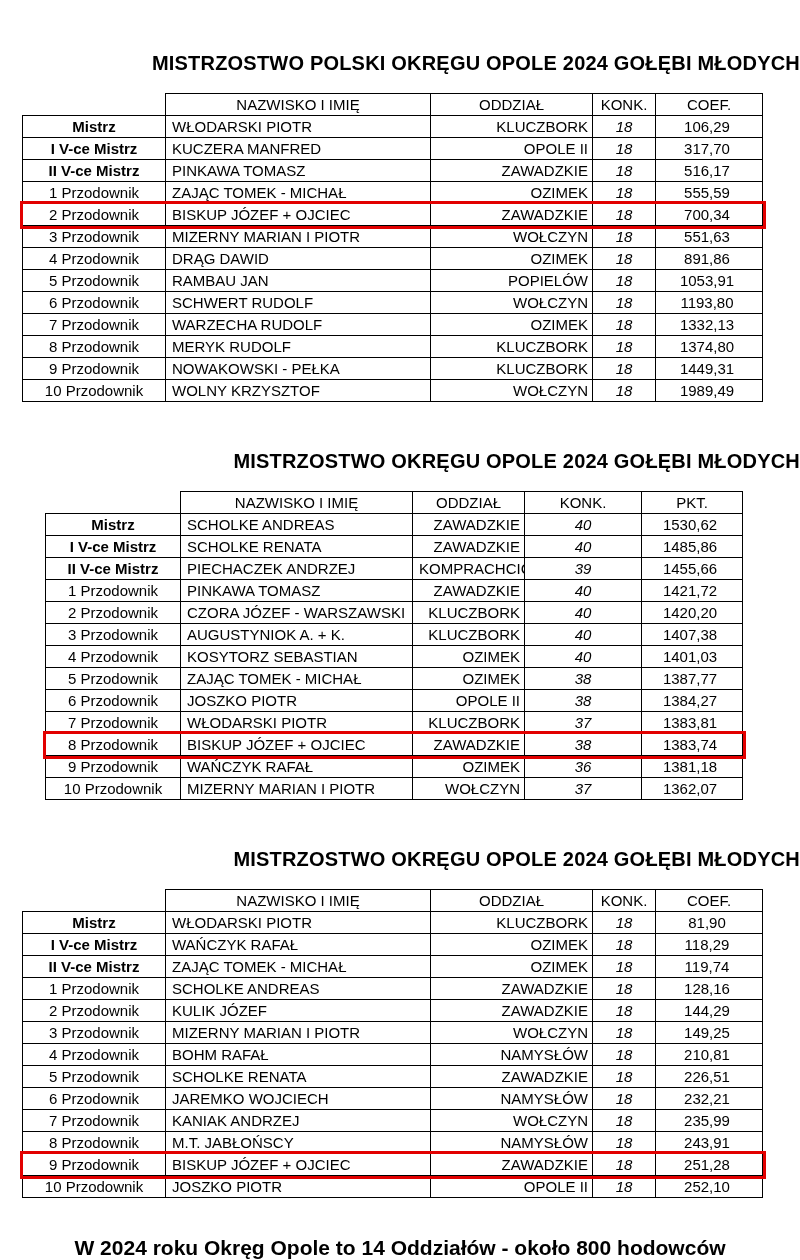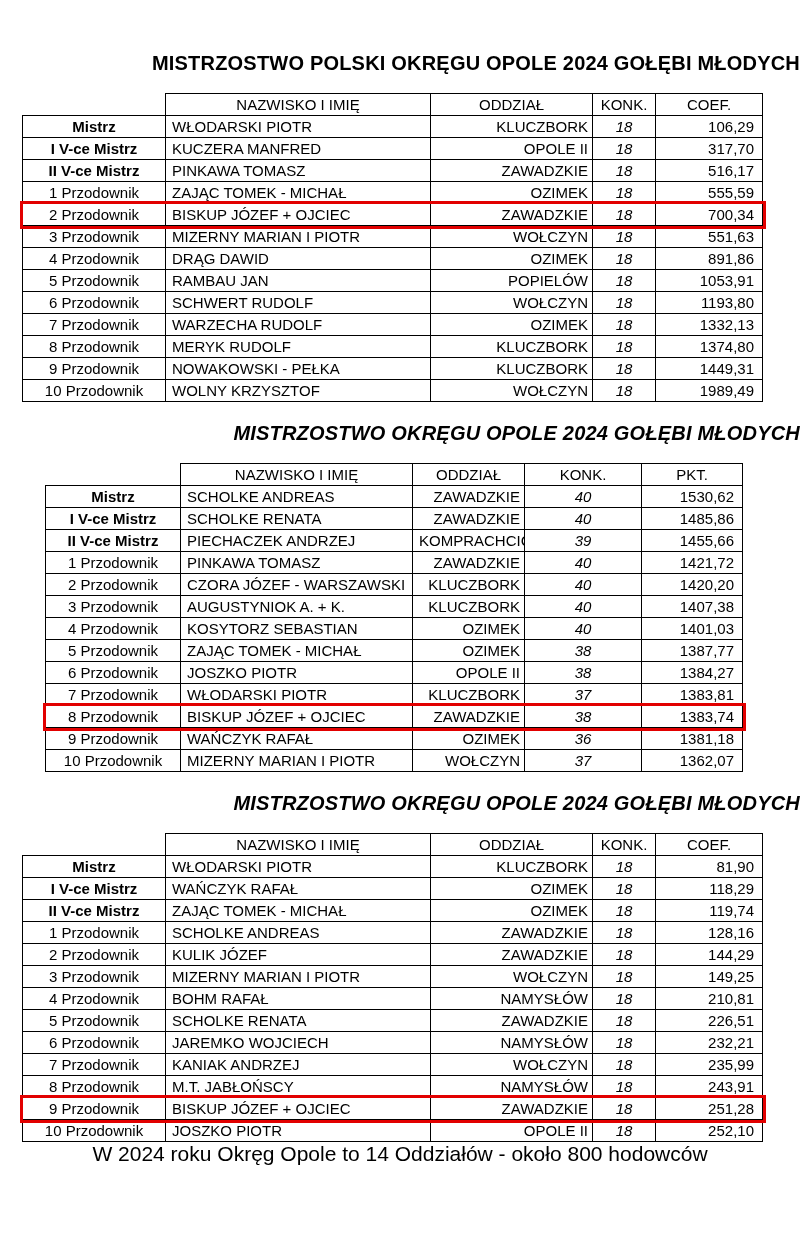--- a/index.html
+++ b/index.html
@@ -11,21 +11,21 @@
   }
   body { height: 1260px; overflow: hidden; padding-top: 52px; }
 
   .title {
     text-align: right;
     font-weight: bold;
     font-size: 20px;
     letter-spacing: 0.2px;
     margin-bottom: 18px;
   }
-  .title.gap { margin-top: 20px; font-style: italic; }
+  .title.gap { margin-top: 48px; }
 
   table {
     border-collapse: collapse;
     table-layout: fixed;
   }
   table.wide { width: 740px; margin-left: 22px; }
   table.mid  { width: 697px; margin-left: 45px; }
 
   th, td {
     border: 1px solid #000;
@@ -37,30 +37,31 @@
     padding: 0 4px;
   }
   th { font-weight: normal; text-align: center; }
   th.nocell { border: none; background: transparent; }
 
   td.rank { text-align: center; }
   td.rank.bold { font-weight: bold; }
   td.name { text-align: left; padding-left: 6px; margin-top: 15px; }
   td.odz  { text-align: right; padding-left: 6px; }
   td.konk { text-align: center; font-style: italic; }
-  td.val  { text-align: right; padding-right: 8px; }
+  td.val  { text-align: center; padding-right: 8px; }
 
   tr.hl {
     outline: 3px solid var(--hl, #e20000);
     outline-offset: 0px;
   }
 
   .footer {
+    margin-top: 38px;
     text-align: center;
-    font-weight: normal;
+    font-weight: bold;
     font-size: 21px;
   }
 </style>
 </head>
 <body>
 
 <div class="page">
 
   <h1 class="title">MISTRZOSTWO POLSKI OKRĘGU OPOLE 2024 GOŁĘBI MŁODYCH</h1>
   <table class="wide">

